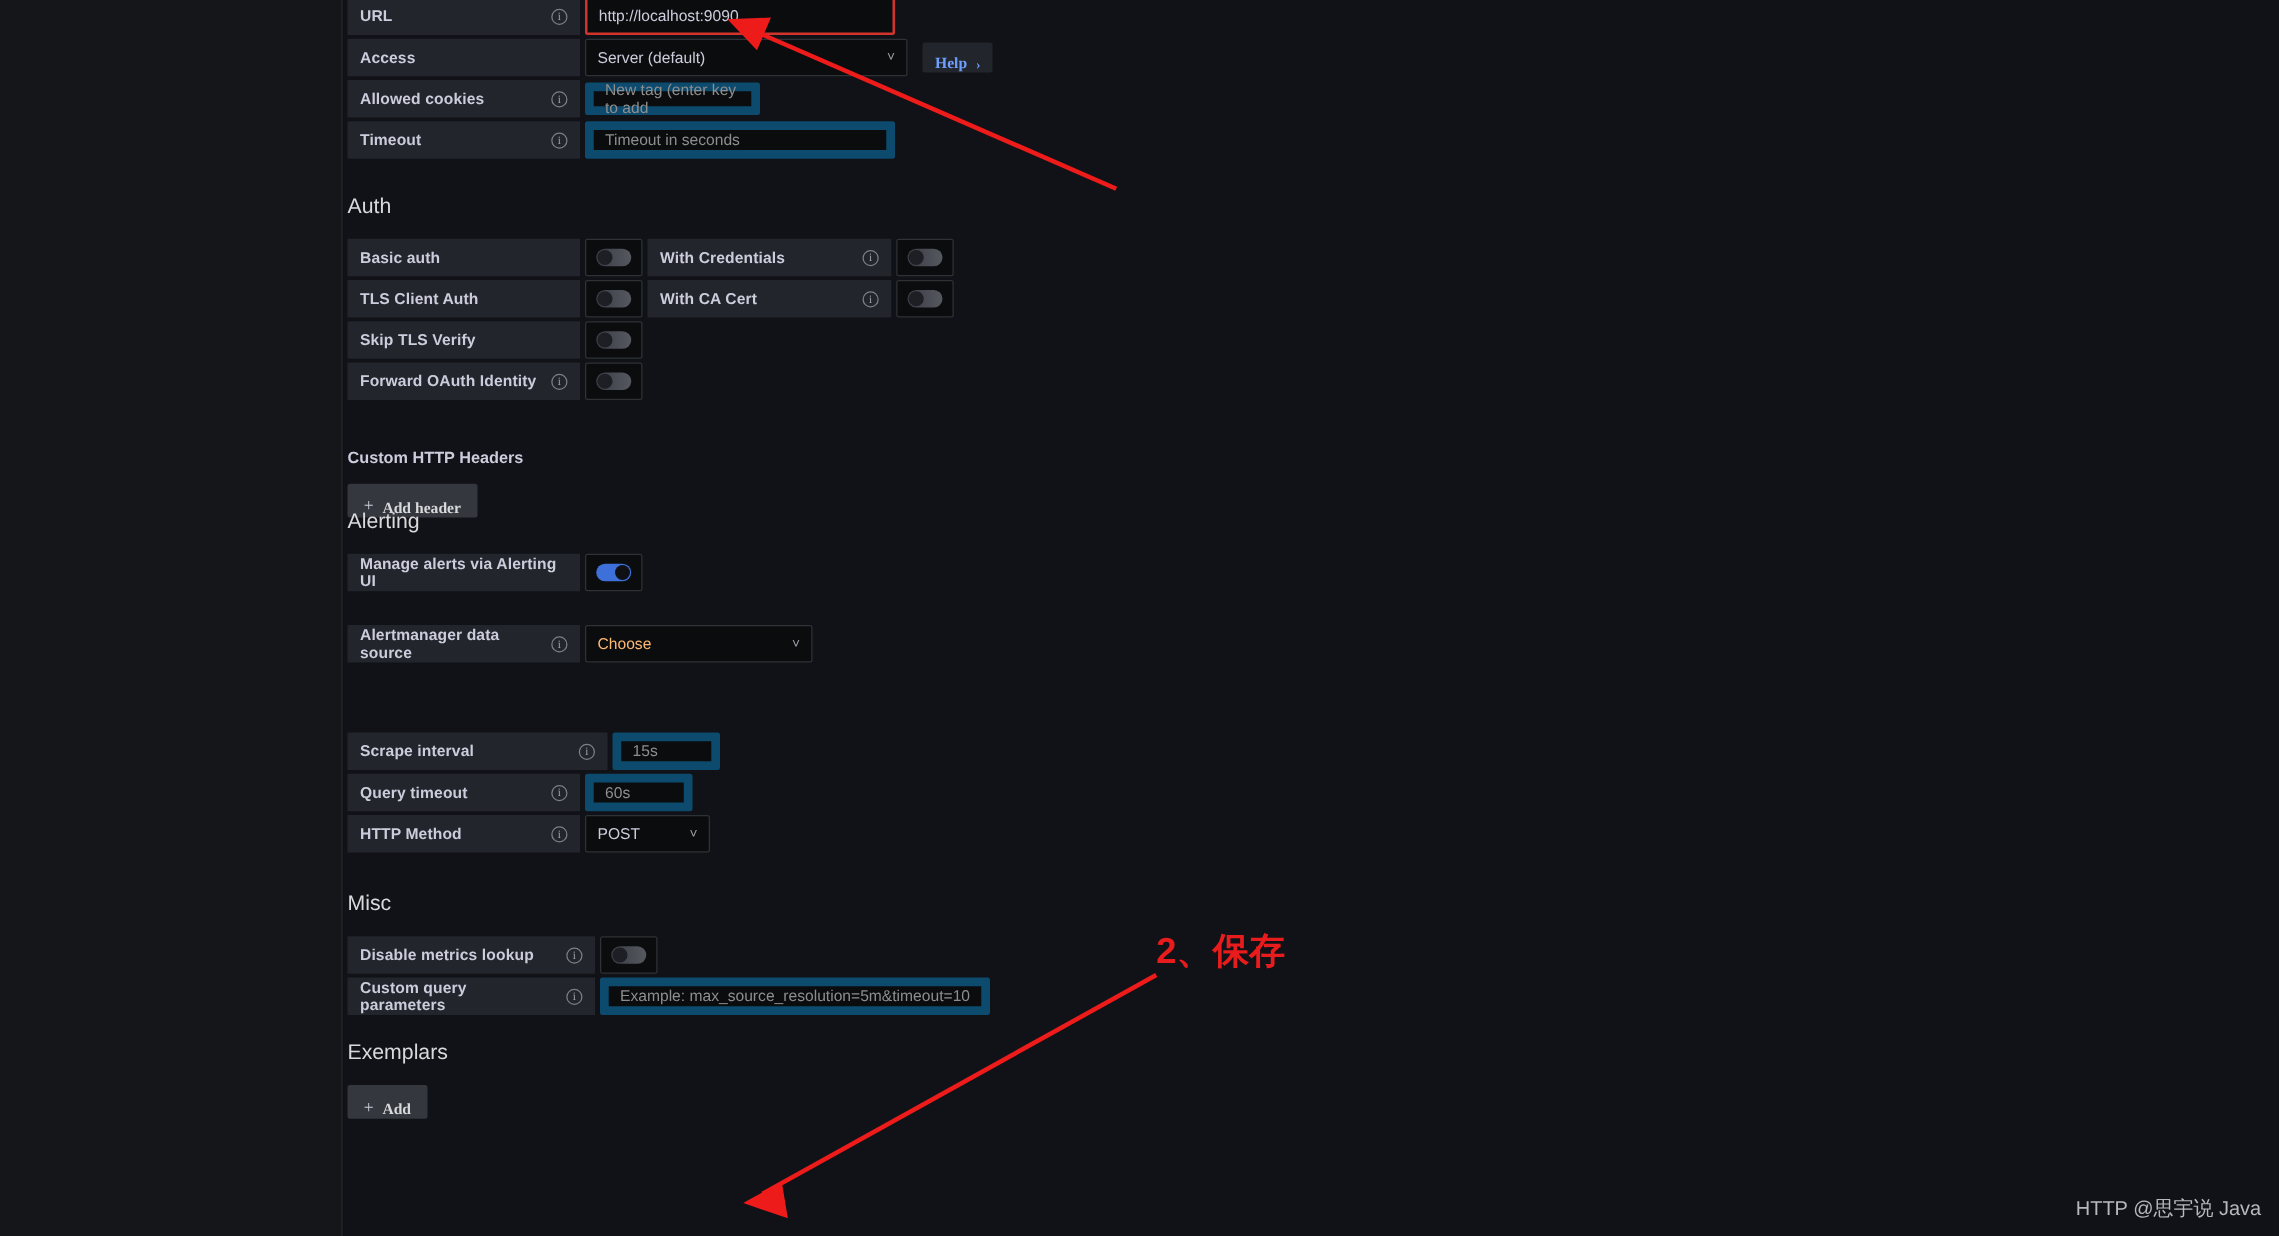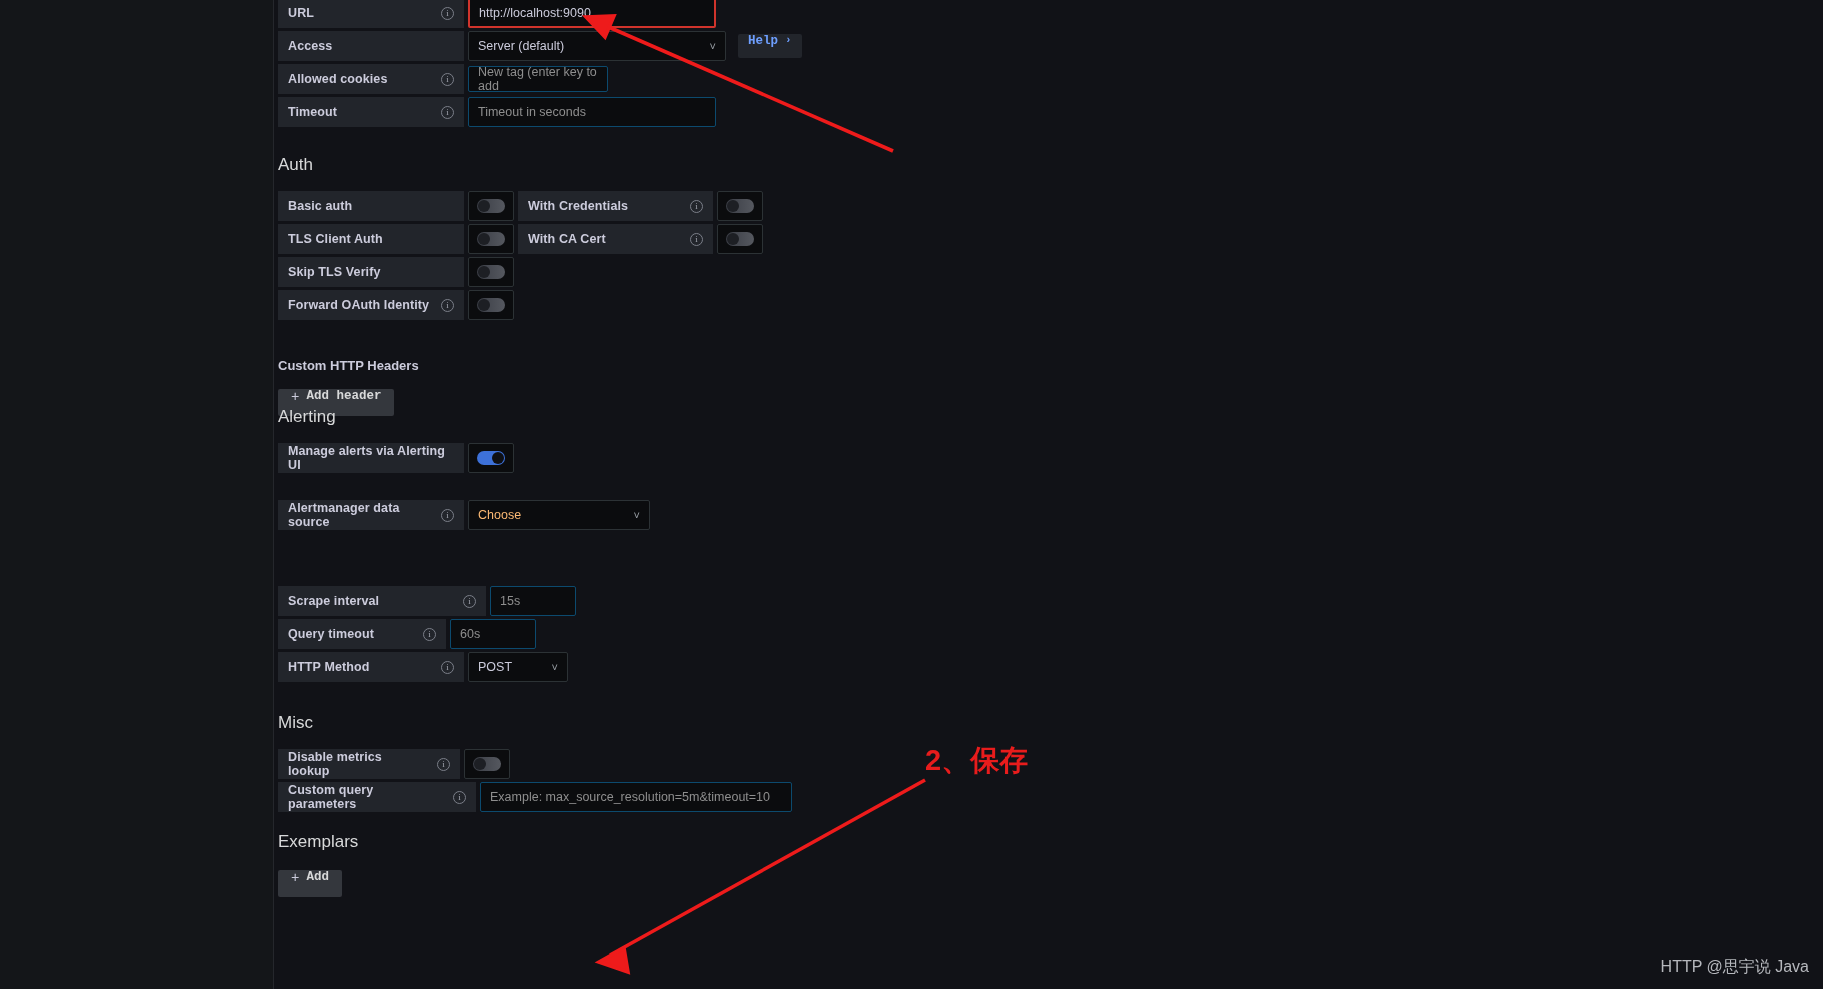--- a/index.html
+++ b/index.html
@@ -28,21 +28,21 @@
     padding: 0 10px; color: #ccccdc; font-size: 12.5px; font-weight: bold;
     letter-spacing: .1px;
   }
   .flabel .sp { flex: 1 1 auto; min-width: 10px; }
   .info-icon {
     width: 13px; height: 13px; border: 1px solid #7b7f89; border-radius: 50%;
     color: #9fa3ad; font-size: 9px; line-height: 11px; text-align: center;
     font-weight: normal; font-family: "Liberation Serif", serif; flex: 0 0 auto;
   }
   .inp {
-    height: 30px; background: #0b0c0e; border: 1px solid #0c4a6e;
+    height: 30px; background: #0b0c0e; border: 7px solid #0c4a6e;
     border-radius: 2px; color: #ccccdc; font-size: 12.5px;
     display: flex; align-items: center; padding: 0 9px;
   }
   .inp.ph { color: #8e8e8e; }
   .inp.focus-red { border: 2px solid #d0342c; }
   .sel {
     height: 30px; background: #0b0c0e; border: 1px solid #2c3235;
     border-radius: 2px; color: #ccccdc; font-size: 12.5px;
     display: flex; align-items: center; justify-content: space-between;
     padding: 0 9px;
@@ -61,24 +61,24 @@
   .tgl .knob { position: absolute; top: 1px; left: 1px; width: 12px; height: 12px;
                border-radius: 50%; background: #1d1f24; }
   .tgl.on { background: #3d71d9; }
   .tgl.on .knob { left: auto; right: 1px; background: #0f1014; }
 
   
   .sec-h { color: #d8d9da; font-size: 17px; font-weight: normal; }
 
   
   .btn {
-    height: 28px; border-radius: 2px; display: inline-flex; align-items: flex-start;
+    height: 28px; border-radius: 2px; display: inline-flex; align-items: flex-end;
     justify-content: center; gap: 7px; padding: 0 13px; font-size: 12.5px;
     font-weight: bold; color: #d8d9da; background: #34373d; border: none;
-    font-family: Liberation Mono, monospace; cursor: pointer;
+    font-family: Liberation Serif, serif; cursor: pointer;
   }
   .btn .plus { font-size: 14px; font-weight: normal; color: #ccccdc; }
   .btn.primary { background: #3871dc; color: #fff; }
   .btn.danger  { background: #d3165c; color: #fff; }
   .btn.help    { background: #22252b; color: #6e9fff; }
   .btn.help .arr { color: #6e9fff; font-size: 11px; }
 
   
   .anno {
     position: absolute; color: #e81c1c; font-weight: bold;
@@ -253,21 +253,21 @@
       <div class="field-row">
         <div class="flabel" style="width:208px;">
           <span>Scrape interval</span>
           <span class="sp"></span>
           <span class="info-icon">i</span>
         </div>
         <div class="inp ph" style="width:86px;margin-left:4px;">15s</div>
       </div>
 
       <div class="field-row">
-        <div class="flabel" style="width:168px;">
+        <div class="flabel" style="width:186px;">
           <span>Query timeout</span>
           <span class="sp"></span>
           <span class="info-icon">i</span>
         </div>
         <div class="inp ph" style="width:86px;margin-left:4px;">60s</div>
       </div>
 
       <div class="field-row">
         <div class="flabel" style="width:186px;">
           <span>HTTP Method</span>
@@ -278,21 +278,21 @@
           <span>POST</span>
           <span class="chev">˅</span>
         </div>
       </div>
     </div>
 
     <div style="position:absolute;left:3px;top:713px;">
       <div class="sec-h" style="margin-bottom:16px;">Misc</div>
 
       <div class="field-row">
-        <div class="flabel" style="width:182px;">
+        <div class="flabel" style="width:198px;">
           <span>Disable metrics lookup</span>
           <span class="sp"></span>
           <span class="info-icon">i</span>
         </div>
         <div class="tgl-cell" style="margin-left:4px;">
           <div class="tgl">
               <div class="knob"></div>
             </div>
         </div>
       </div>

